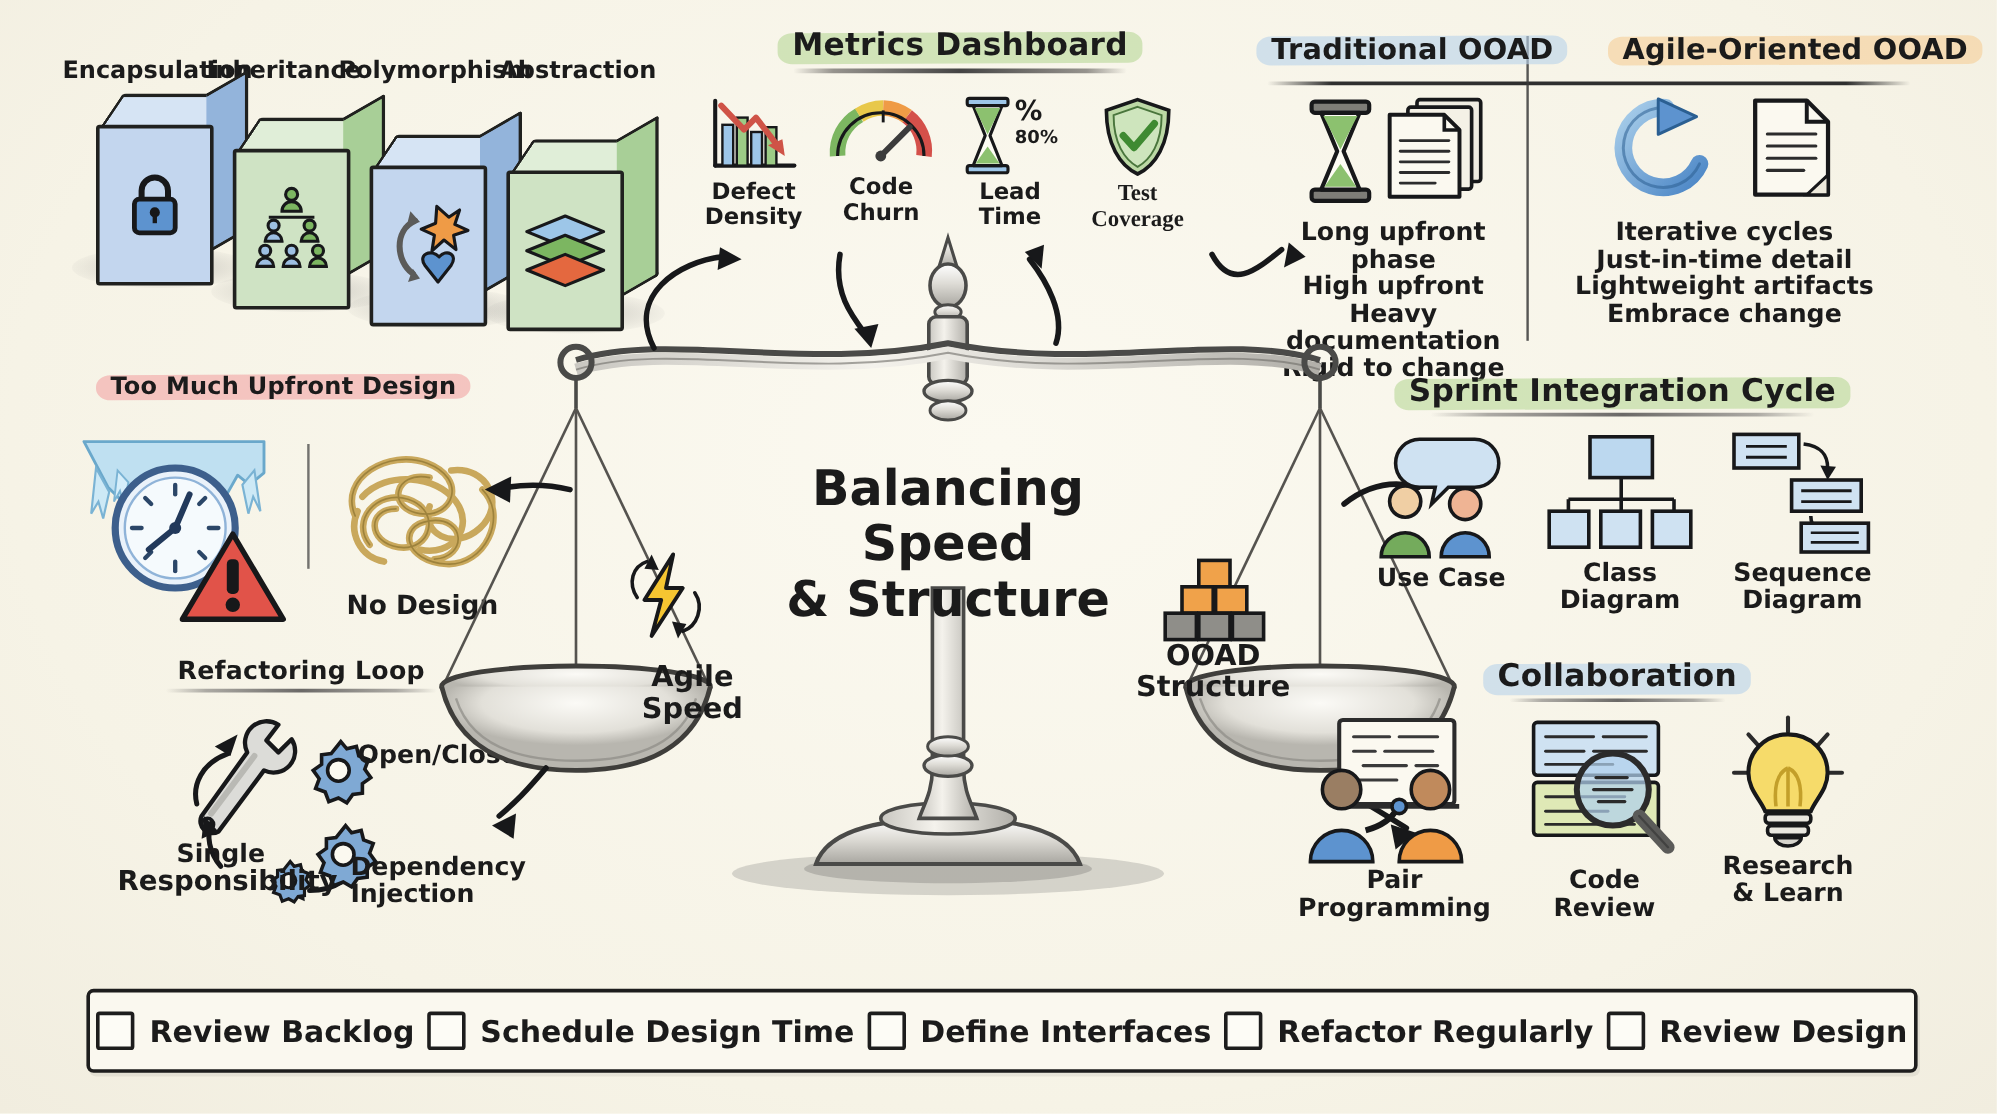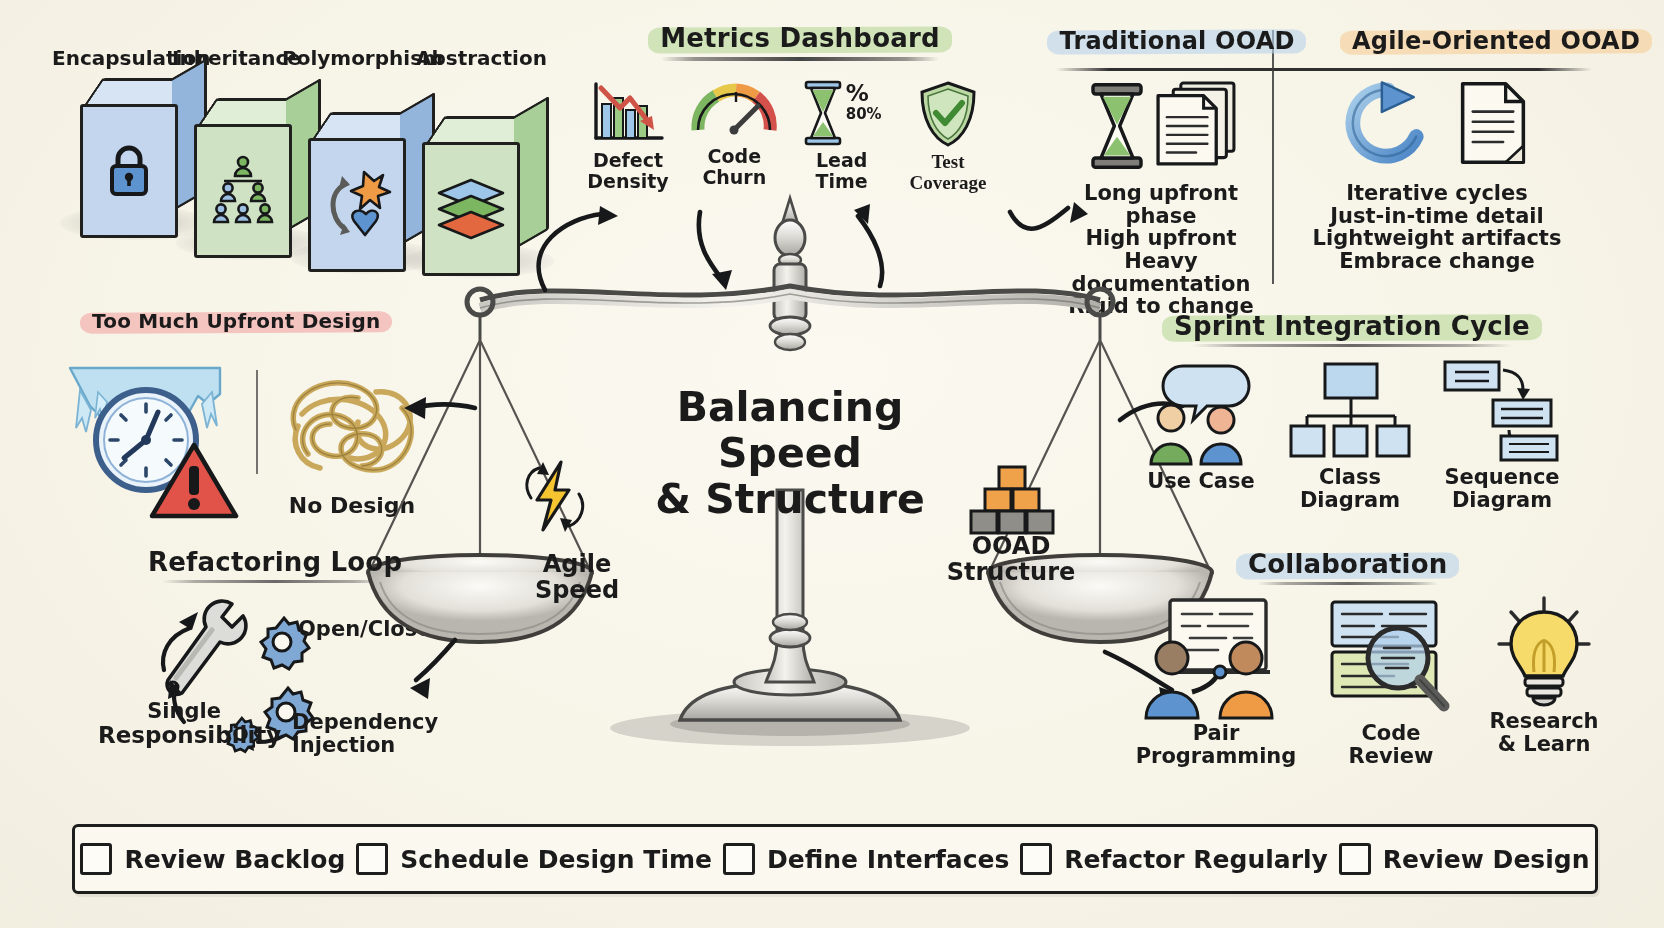--- a/index.html
+++ b/index.html
@@ -393,21 +393,21 @@
       <g fill="none" stroke="#8f7632" stroke-width="1.4" stroke-linecap="round" opacity=".75">
         <path d="M24 62 C10 30 52 6 84 18 C118 31 106 64 78 60 C50 56 56 24 86 30"></path>
         <path d="M130 40 C152 62 132 104 100 102 C66 100 58 70 86 66 C116 62 118 96 90 98"></path>
         <path d="M36 86 C20 66 42 40 68 48 C96 57 88 92 60 88 C34 84 34 56 58 56"></path>
       </g>
     </svg>
   </div>
   <div class="abs lbl" style="left:272px;top:494px;width:160px;text-align:center;font-size:22px;">No Design</div>
 
   <div class="abs" style="left:136px;top:546px;">
-    <div class="hl none" style="font-size:26px;">Refactoring Loop</div>
+    <div class="hl none" style="font-size:21px;">Refactoring Loop</div>
     <div class="ul-soft" style="width:226px;"></div>
   </div>
 
   <div class="abs" style="left:140px;top:592px;">
     <svg width="330" height="175" viewBox="0 0 330 175">
 
       <g>
         <path d="M92 12 a18 18 0 0 0 -26 23 L28 88 a10 10 0 0 0 14 13 L80 50 a18 18 0 0 0 23-26 L92 35 82 25 z" fill="#dcdcd8" stroke="#17181a" stroke-width="3.6" stroke-linejoin="round"></path>
         <path d="M72 38 L36 86" stroke="#b9b9b4" stroke-width="5" stroke-linecap="round"></path>
         <circle cx="33" cy="95" r="5" fill="none" stroke="#17181a" stroke-width="3"></circle>
@@ -622,21 +622,21 @@
       <div class="lbl" style="font-size:21px;margin-top:2px;">Sequence</div>
       <div class="lbl" style="font-size:21px;">Diagram</div>
     </div>
   </div>
 
   <div class="abs" style="left:1236px;top:548px;">
     <div class="hl blue" style="font-size:26px;">Collaboration</div>
     <div class="ul-soft" style="width:180px;"></div>
   </div>
 
-  <div class="abs" style="left:1130px;top:596px;width:478px;display:flex;justify-content:space-between;align-items:flex-start;">
+  <div class="abs" style="left:1076px;top:596px;width:478px;display:flex;justify-content:space-between;align-items:flex-start;">
 
     <div style="width:172px;text-align:center;">
       <svg width="152" height="124" viewBox="0 0 152 124" style="margin:0 auto;">
         <rect x="30" y="4" width="96" height="70" rx="3" fill="#fbf9f0" stroke="#2b2b2b" stroke-width="3.4"></rect>
         <g stroke="#3a3a3a" stroke-width="2.6" stroke-linecap="round">
           <line x1="42" y1="18" x2="72" y2="18"></line>
             <line x1="80" y1="18" x2="112" y2="18"></line>
           <line x1="42" y1="30" x2="60" y2="30"></line>
             <line x1="68" y1="30" x2="108" y2="30"></line>
           <line x1="50" y1="42" x2="86" y2="42"></line>

